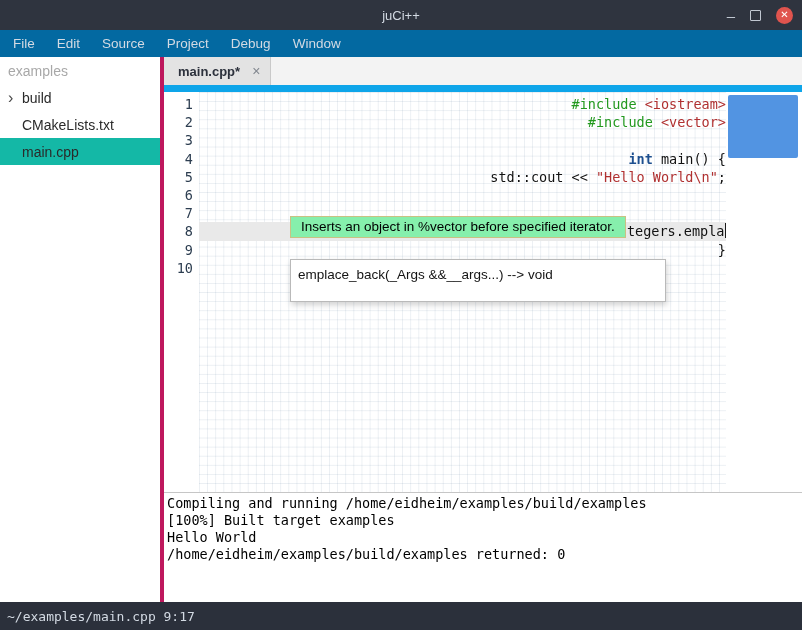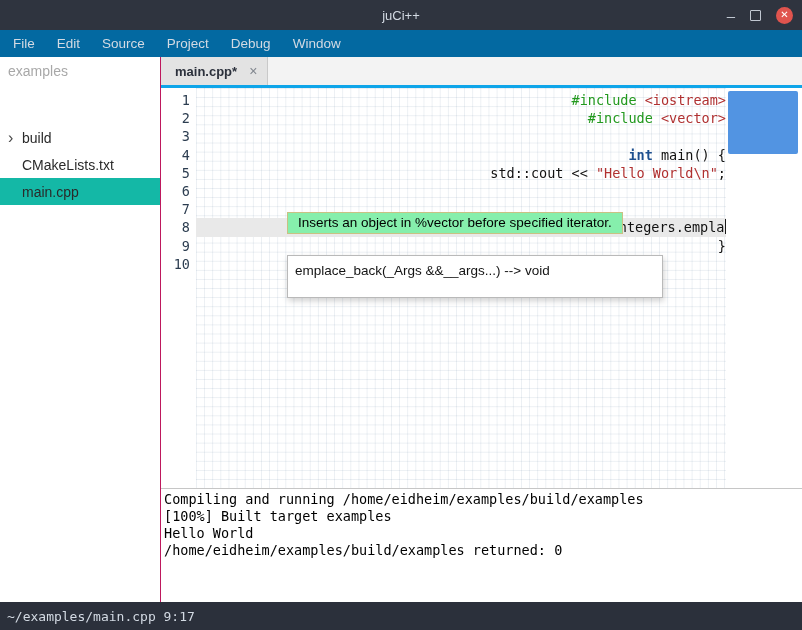--- a/index.html
+++ b/index.html
@@ -7,27 +7,27 @@
   .window{width:802px;height:630px;display:flex;flex-direction:column;}
   .titlebar{flex:none;height:30px;background:#2f343f;position:relative;display:flex;align-items:center;justify-content:center;}
   .title{color:#d3dae3;font-size:13px;}
   .win-controls{position:absolute;right:9px;top:0;height:30px;display:flex;align-items:center;gap:15px;}
   .ctrl-min{color:#c0c7d1;font-size:15px;line-height:1;}
   .ctrl-max{width:9px;height:9px;border:1.5px solid #c0c7d1;border-radius:1px;}
   .ctrl-close{width:17px;height:17px;border-radius:50%;background:#e0544e;color:#fff;font-size:10px;display:flex;align-items:center;justify-content:center;line-height:1;}
   .menubar{flex:none;height:27px;background:#0369a1;display:flex;align-items:center;padding-left:2px;}
   .menu-item{color:#d3dae3;font-size:13.5px;padding:5px 11px;}
   .main{flex:1;display:flex;min-height:0;}
-  .sidebar{flex:none;width:160px;background:#fff;border-right:1px solid #be185d;display:flex;flex-direction:column;gap:40px;}
+  .sidebar{flex:none;width:160px;background:#fff;border-right:4px solid #be185d;display:flex;flex-direction:column;}
   .sidebar-header{flex:none;height:27px;display:flex;align-items:center;padding-left:8px;color:#a8a8a8;font-size:14px;}
   .tree-row{height:27px;display:flex;align-items:center;padding-left:8px;font-size:14px;color:#2a2a2a;}
   .tree-row.selected{background:#14b8a6;}
   .chevron{display:inline-block;width:14px;color:#4a4a4a;font-size:16px;line-height:1;}
   .right{flex:1;display:flex;flex-direction:column;min-width:0;position:relative;}
-  .tabbar{flex:none;height:28px;background:#f3f3f3;border-bottom:3px solid #0ea5e9;display:flex;}
+  .tabbar{flex:none;height:28px;background:#f3f3f3;border-bottom:7px solid #0ea5e9;display:flex;}
   .tab{height:100%;display:flex;align-items:center;gap:12px;padding:0 10px 0 14px;background:#e3e3e3;border-right:1px solid #c9c9c9;}
   .tab-label{font-size:13px;font-weight:bold;color:#2c313c;}
   .tab-close{color:#80868e;font-size:14px;}
   .editor{flex:none;height:400px;display:flex;position:relative;background:#fff;}
   .gutter{flex:none;width:29px;padding:3px 6px 0 0;text-align:right;font-family:"DejaVu Sans Mono",monospace;font-size:13.5px;line-height:18.2px;color:#2c3d50;}
   .code{flex:1;padding-top:3px;font-family:"DejaVu Sans Mono",monospace;font-size:13.5px;line-height:18.2px;color:#111;min-width:0;
     background-image:linear-gradient(to right,rgba(130,155,180,0.16) 1px,transparent 1px),linear-gradient(to bottom,rgba(130,155,180,0.16) 1px,transparent 1px);
     background-size:8.13px 9.1px;}
   .code-line{height:18.2px;white-space:pre;padding-left:4px;text-align:right;}
   .code-line.current{background:#e9e9e9;}

